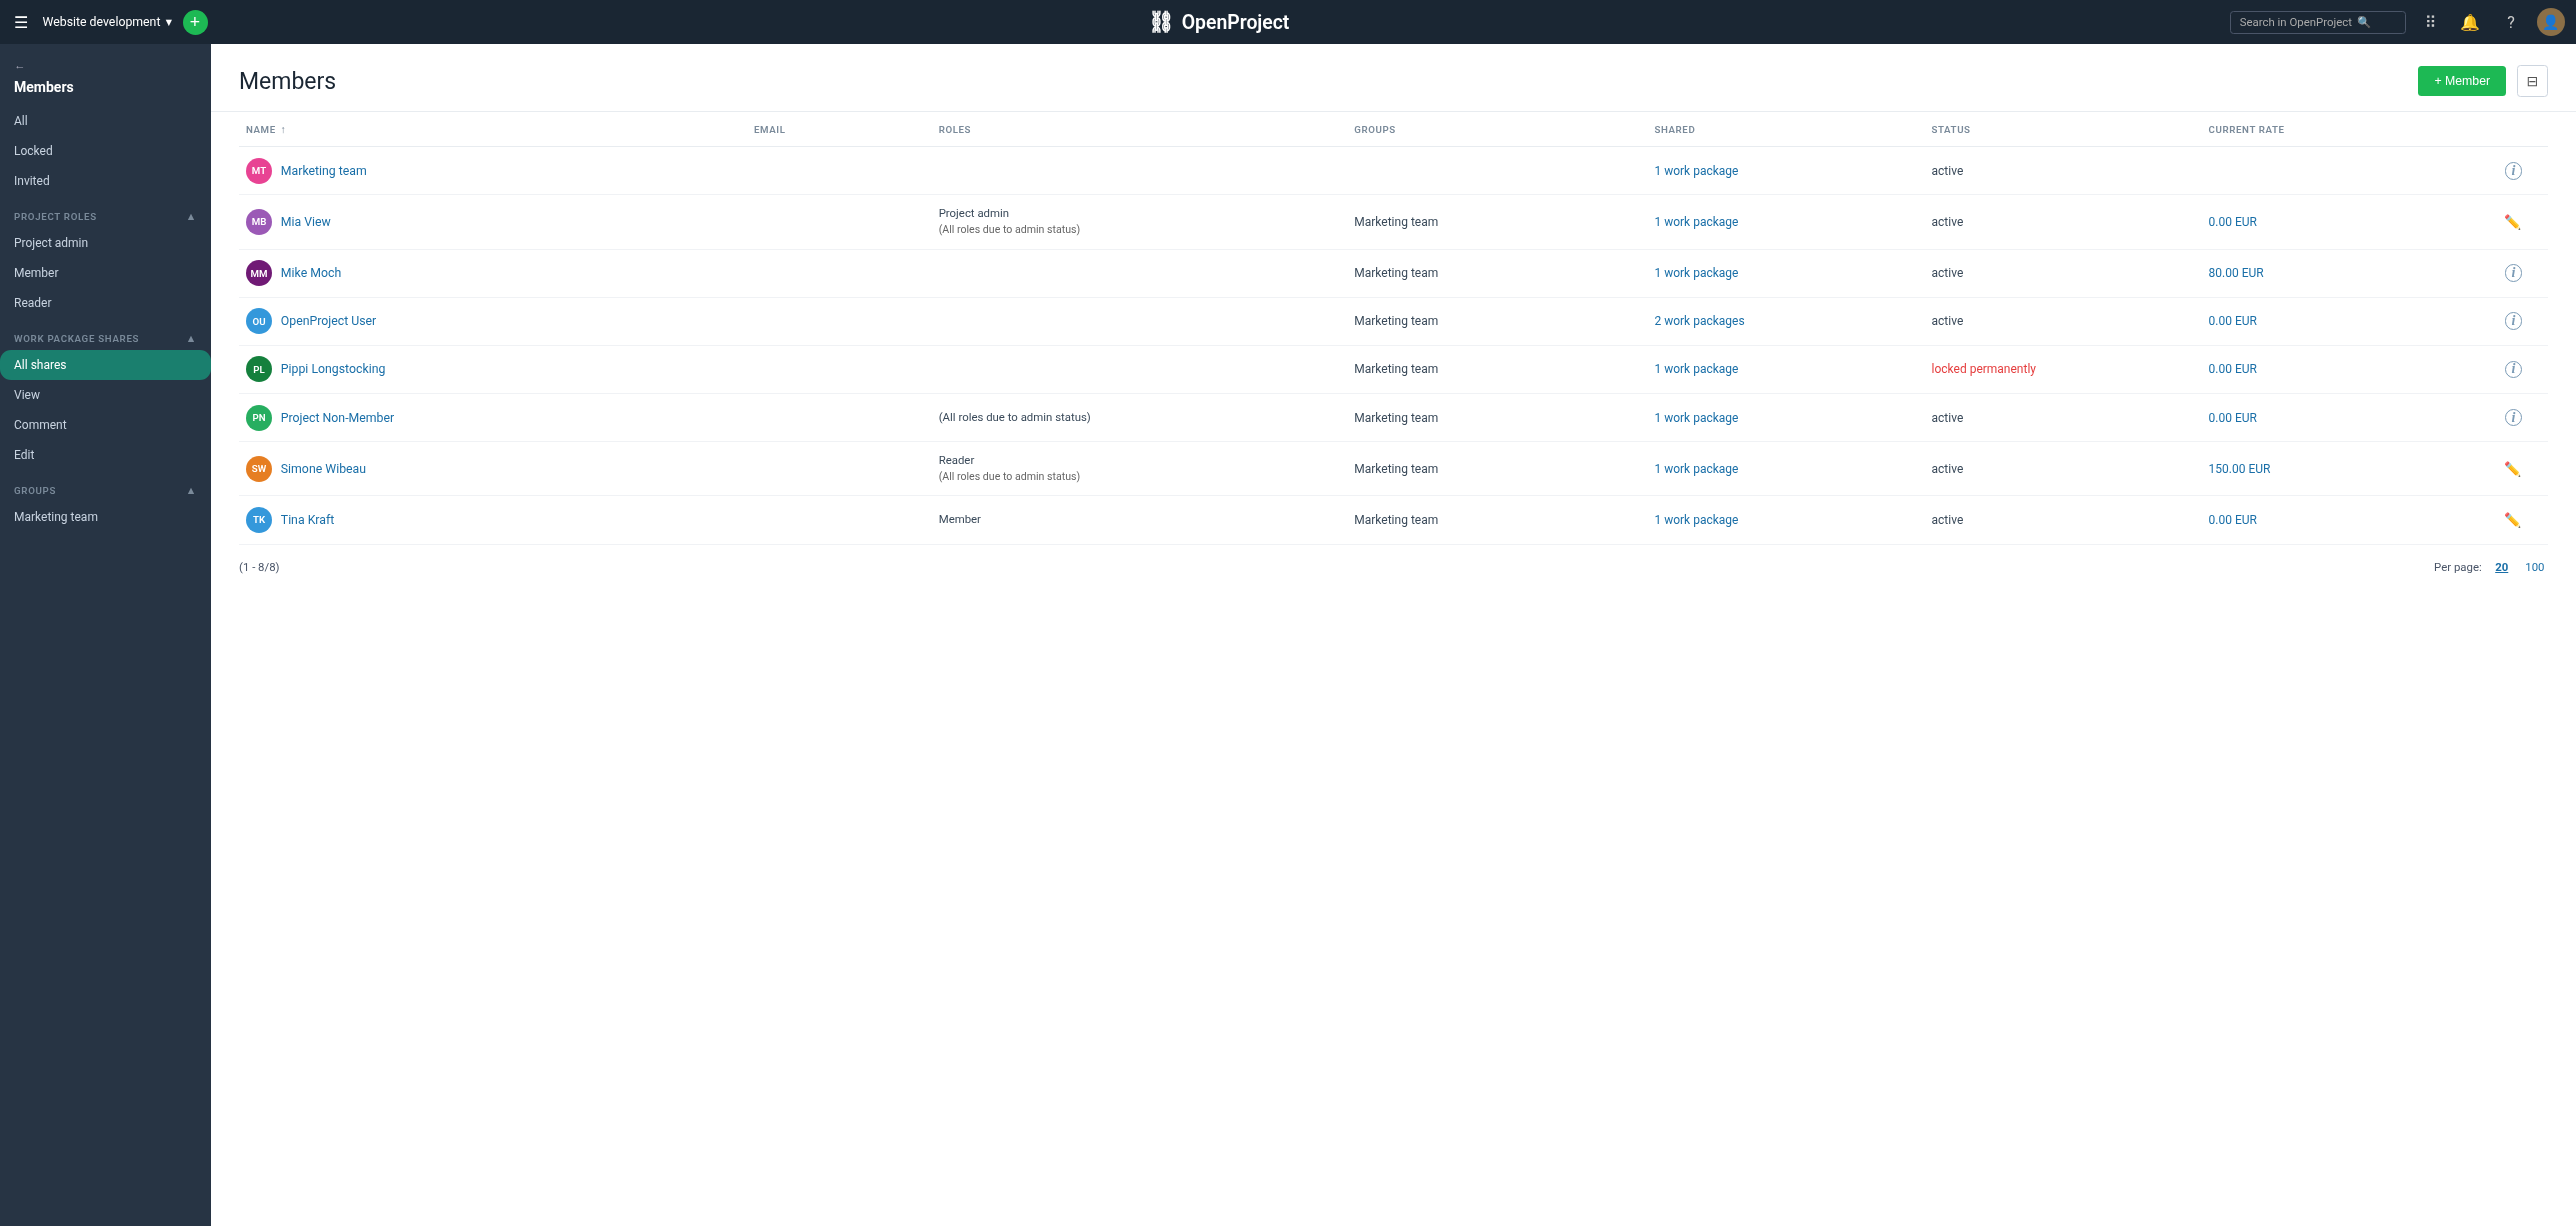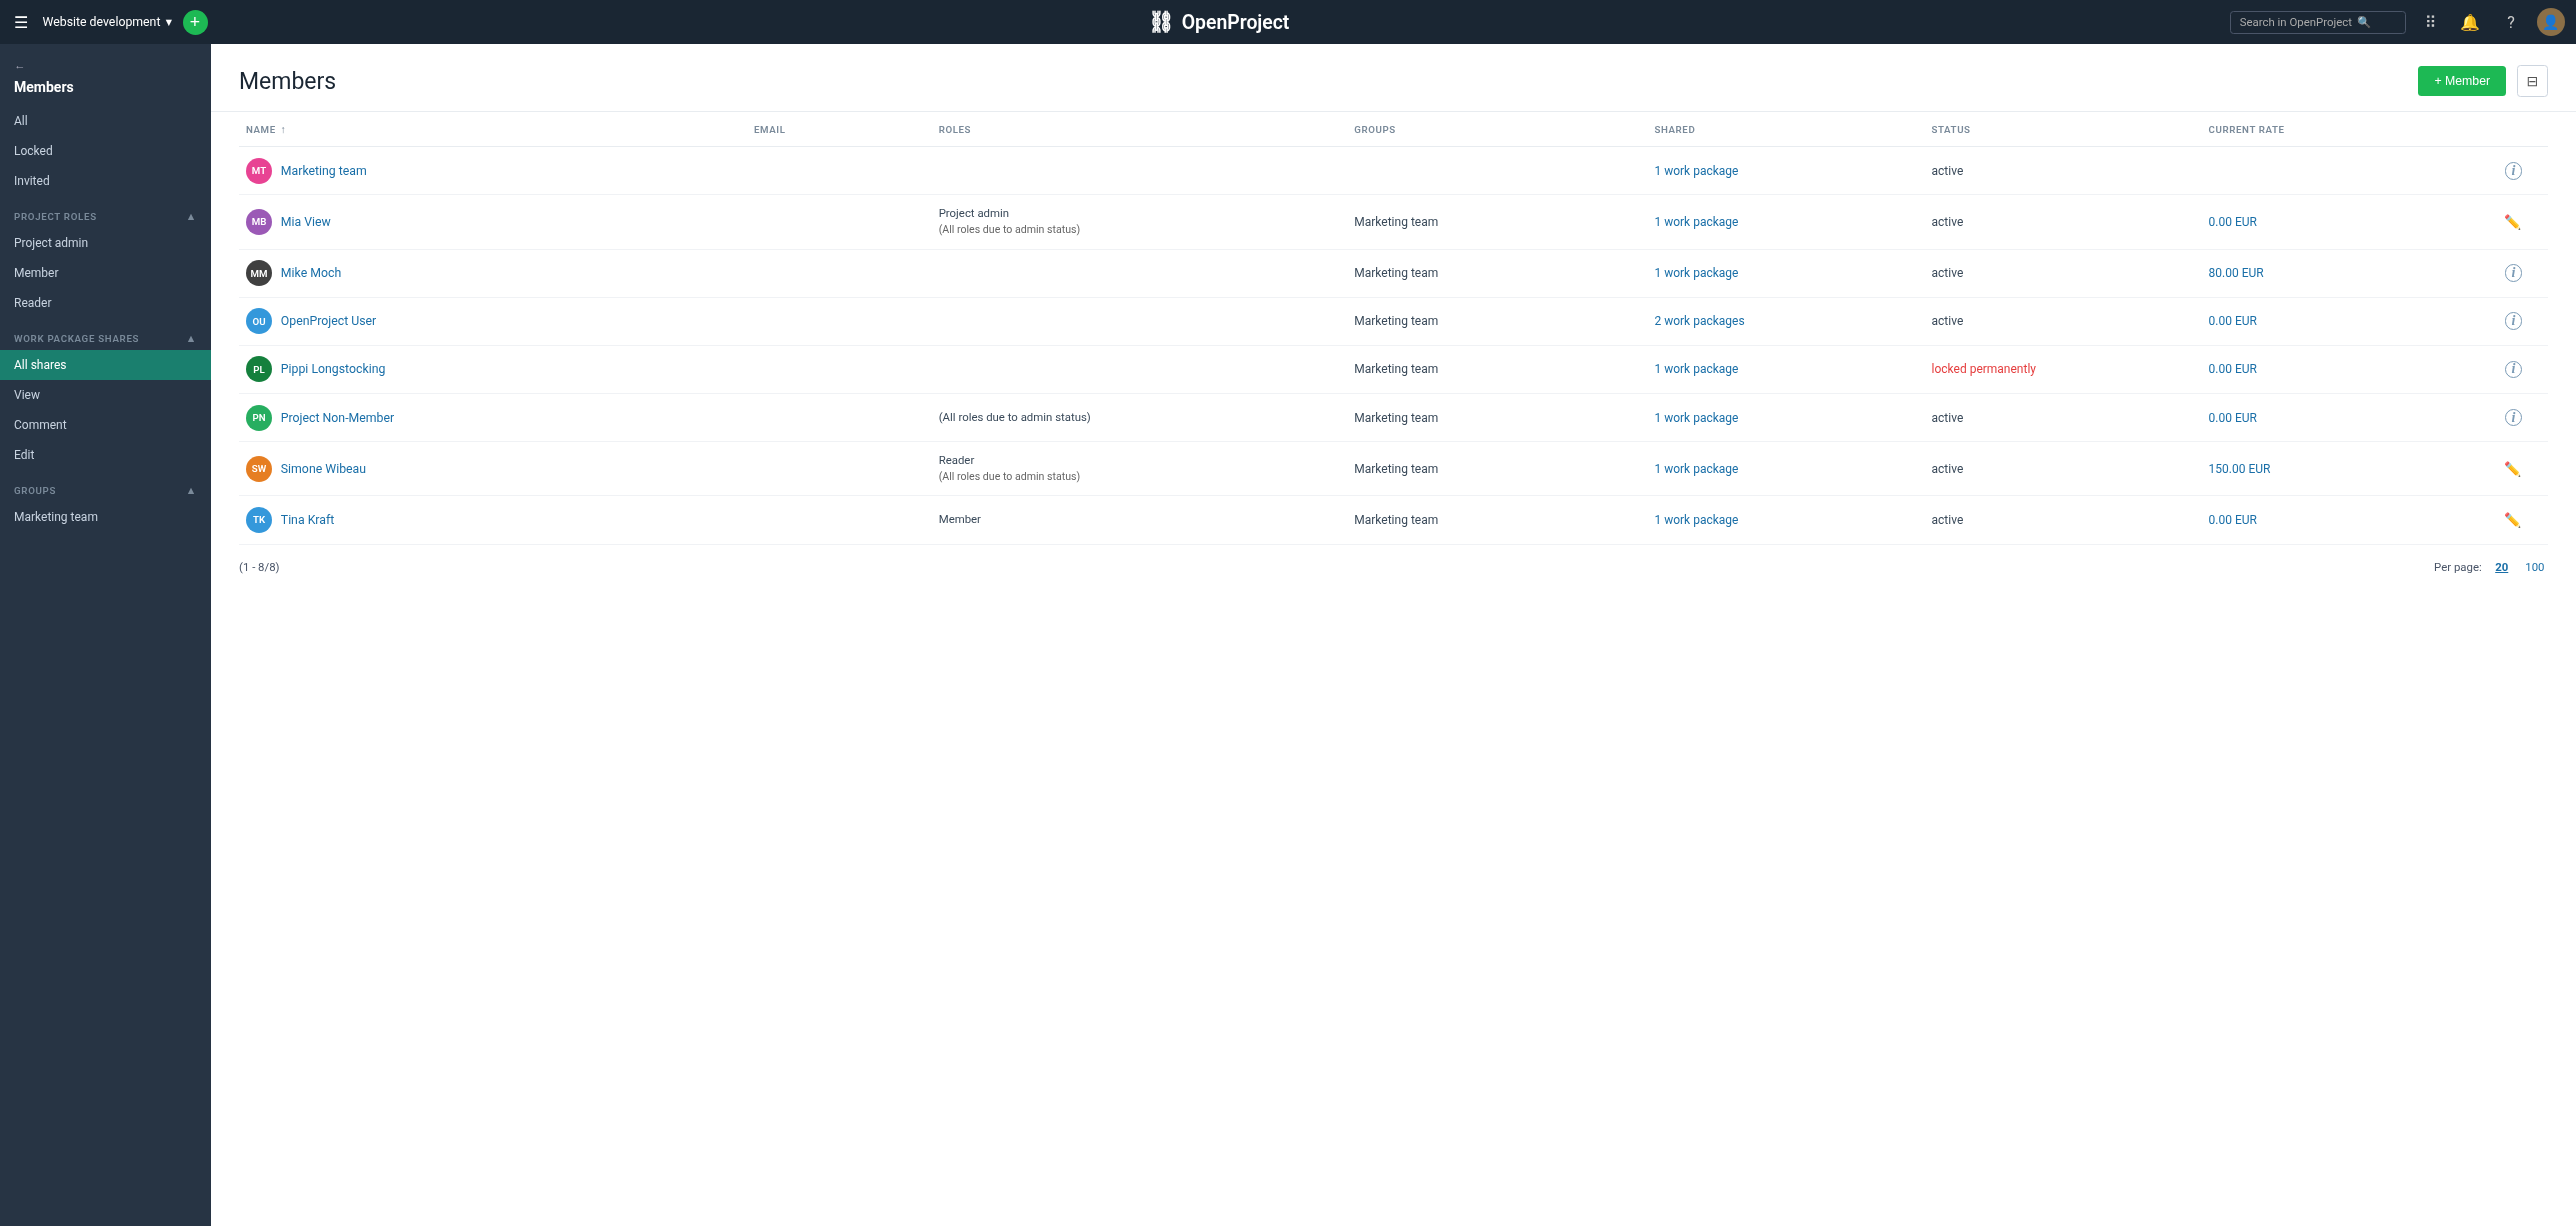--- a/index.html
+++ b/index.html
@@ -89,21 +89,21 @@
       padding: 0 14px 10.6px 14px;
       font-size: 14px; font-weight: 700; color: #fff;
     }
     .sidebar-item {
       padding: 8px 14px;
       font-size: 12px;
       cursor: pointer;
       color: #c8d3e0;
       display: flex; align-items: center; gap: 7px; text-align: right;
     }
-    .sidebar-item.active { background: #1a7f6e; color: #fff; }
+    .sidebar-item.active { background: #1a7f6e; color: #fff; border-radius: 11px; }
     .sidebar-section-header {
       padding: 14px 14px 5.3px 14px;
       font-size: 9.7px; font-weight: 600;
       color: #7a8a9a; letter-spacing: 0.7px;
       text-transform: uppercase;
       display: flex; align-items: center; justify-content: space-between;
     }
     .sidebar-section-toggle { cursor: pointer; color: #7a8a9a; font-size: 10.6px; }
 
     
@@ -346,21 +346,21 @@
               </td>
               <td style="color: rgb(58, 74, 90); font-size: 12px;">Marketing team</td>
               <td><span class="shared-link">1 work package</span></td>
               <td><span class="status-text">active</span></td>
               <td><span class="rate-link">0.00 EUR</span></td>
               <td style="text-align: center;"><span class="icon-btn">✏️</span></td>
             </tr>
             <tr>
               <td>
       <div class="member-name">
-        <div class="avatar-circle" style="background:#404040">MM</div>
+        <div class="avatar-circle" style="background:#701a75">MM</div>
         <span>Mike Moch</span>
       </div>
               </td>
               <td></td>
               <td></td>
               <td style="color: rgb(58, 74, 90); font-size: 12px;">Marketing team</td>
               <td><span class="shared-link">1 work package</span></td>
               <td><span class="status-text">active</span></td>
               <td><span class="rate-link">80.00 EUR</span></td>
               <td style="text-align: center;"><span class="icon-btn" style="font-size:14px;color:#7a9ab5;border:1.3px solid #7a9ab5;border-radius:50%;width:17.6px;height:17.6px;display:inline-flex;align-items:center;justify-content:center;font-style:italic;font-weight:600;font-family:serif">i</span></td>

